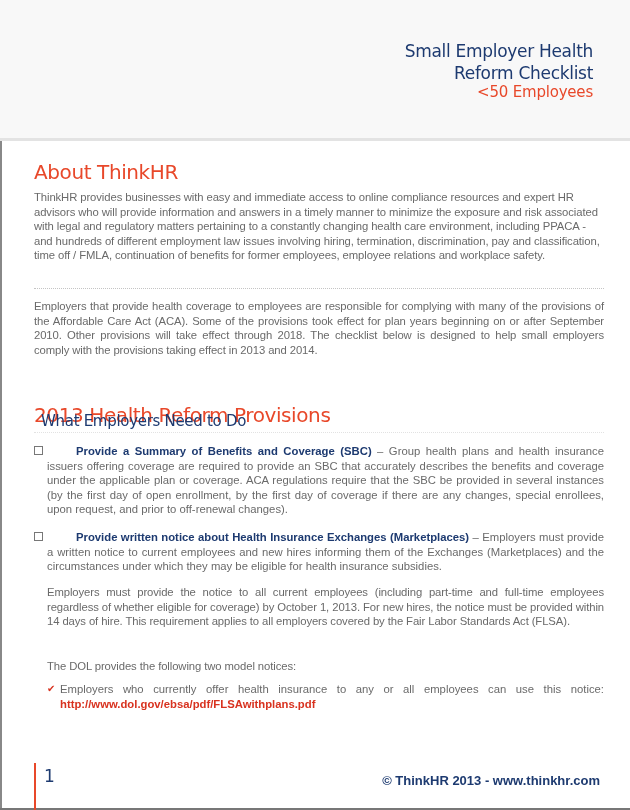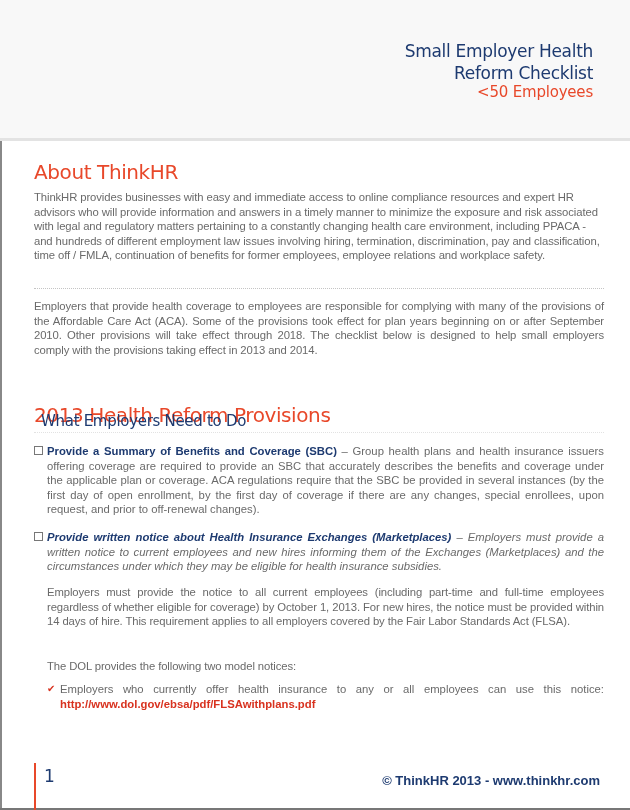--- a/index.html
+++ b/index.html
@@ -25,21 +25,21 @@
   .bottom-border { position:absolute; left:0; top:808px; width:630px; height:2px; background:#777; }
   h2 { margin:0; position:absolute; left:34px; color:#e8482a; font-weight:normal; font-family:"DejaVu Sans", sans-serif;
        font-size:20px; letter-spacing:-0.4px; white-space:nowrap;}
   h3 { margin:7px; position:absolute; left:34px; color:#1d3a70; font-weight:normal; font-family:"DejaVu Sans", sans-serif;
        font-size:15px; letter-spacing:-0.3px; white-space:nowrap;}
   .para { position:absolute; left:34px; width:570px; color:#6a6a6a; font-size:11.3px; line-height:14.6px; letter-spacing:-0.1px;}
   .justify { text-align:justify; }
   .dots { position:absolute; left:34px; width:570px; height:0; border-top:1px dotted #c4c4c4; }
   .check-item { position:absolute; left:34px; width:570px; color:#6a6a6a; font-size:11.3px; line-height:14.6px; text-align:justify;}
   .check-item .box { display:inline-block; width:7px; height:7px; border:1px solid #777; margin-right:4px; vertical-align:0px; }
-  .check-item .lead { color:#1d3a70; font-weight:bold; }
+  .check-item .lead { color:#1d3a70; font-weight:bold;margin-left:29px; }
   .check-item .body-wrap { padding-left:13px; text-indent:-13px; display:block; }
   .bullet { position:absolute; left:34px; width:570px; color:#6a6a6a; font-size:11.3px; line-height:14.6px; text-align:justify; padding-left:13px; box-sizing:border-box; }
   .bullet .tick { position:absolute; left:0; top:0; color:#d8321f; font-size:10px; }
   .bullet .link { color:#d8321f; font-weight:bold; }
   .footer-bar { position:absolute; left:34px; top:763px; width:2px; height:47px; background:#e8482a; }
   .page-num { position:absolute; left:44px; top:766px; color:#1d3a70; font-size:17px; font-family:"DejaVu Sans", sans-serif;}
   .copyright { position:absolute; right:30px; top:773px; color:#1d3a70; font-size:13px; font-weight:bold; white-space:nowrap;margin-left:36px; }
 </style>
 </head>
 <body>
@@ -63,21 +63,21 @@
 <div class="para justify" style="top:299px;">Employers that provide health coverage to employees are responsible for complying with many of the provisions of the Affordable Care Act (ACA).  Some of the provisions took effect for plan years beginning on or after September 2010.  Other provisions will take effect through 2018. The checklist below is designed to help small employers comply with the provisions taking effect in 2013 and 2014.</div>
 
 <h2 style="top:375px;margin-top:28px;">2013 Health Reform Provisions</h2>
 <h3 style="top:405px;">What Employers Need to Do</h3>
 <div class="dots" style="top:432px; border-top-color:#e2e2e2;"></div>
 
 <div class="check-item" style="top:444px;">
   <span class="body-wrap"><span class="box"></span><span class="lead">Provide a Summary of Benefits and Coverage (SBC)</span><span> – Group health plans and health insurance issuers offering coverage are required to provide an SBC that accurately describes the benefits and coverage under the applicable plan or coverage. ACA regulations require that the SBC be provided in several instances (by the first day of open enrollment, by the first day of coverage if there are any changes, special enrollees, upon request, and prior to off-renewal changes).</span></span>
 </div>
 
-<div class="check-item" style="top:530px;font-style:italic;">
+<div class="check-item" style="top:530px;">
   <span class="body-wrap"><span class="box"></span><span class="lead">Provide written notice about Health Insurance Exchanges (Marketplaces)</span><span> – Employers must provide a written notice to current employees and new hires informing them of the Exchanges (Marketplaces) and the circumstances under which they may be eligible for health insurance subsidies.</span></span>
 </div>
 
 <div class="para justify" style="top:585px; left:47px; width:557px;">Employers must provide the notice to all current employees (including part-time and full-time employees regardless of whether eligible for coverage) by October 1, 2013.  For new hires, the notice must be provided within 14 days of hire.  This requirement applies to all employers covered by the Fair Labor Standards Act (FLSA).</div>
 
 <div class="para" style="top:659px; left:47px; width:557px;">The DOL provides the following two model notices:</div>
 
 <div class="bullet" style="top:682px; left:47px; width:557px;">
   <span class="tick">✔</span>
   <span>Employers who currently offer health insurance to any or all employees can use this notice: </span><span class="link">http://www.dol.gov/ebsa/pdf/FLSAwithplans.pdf</span>

